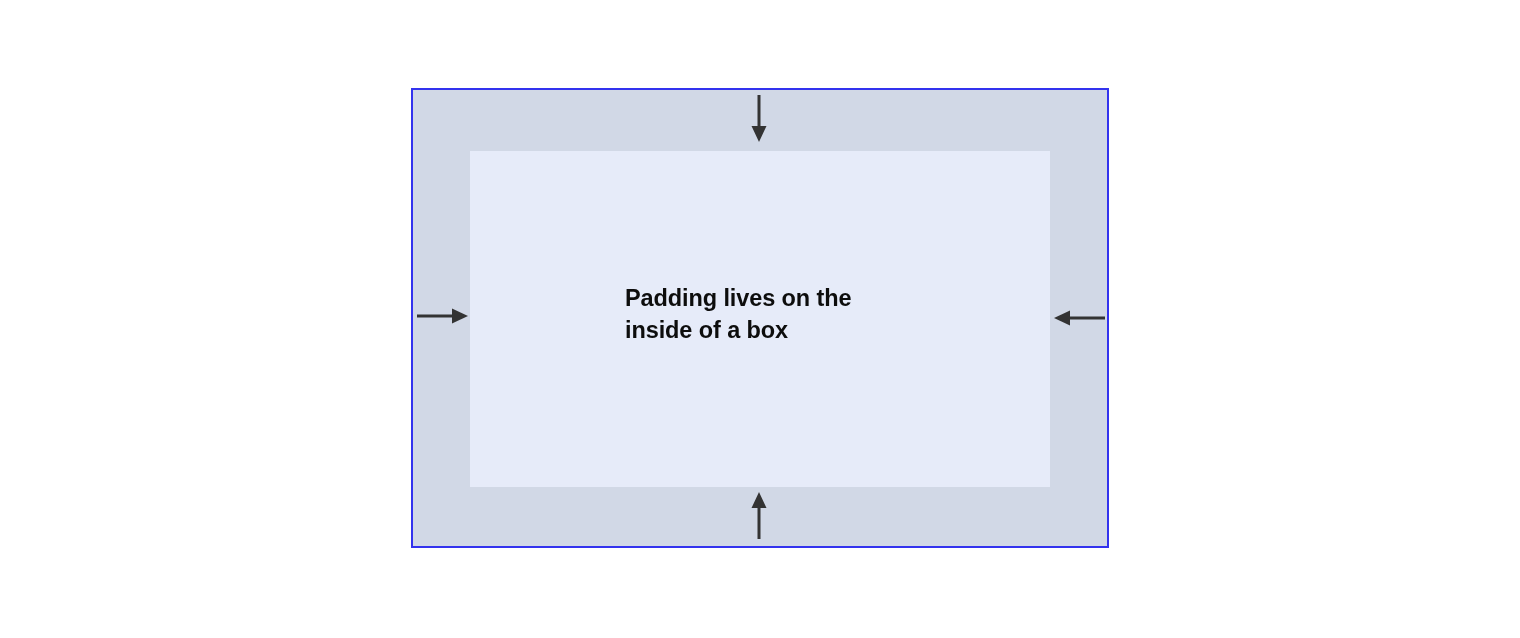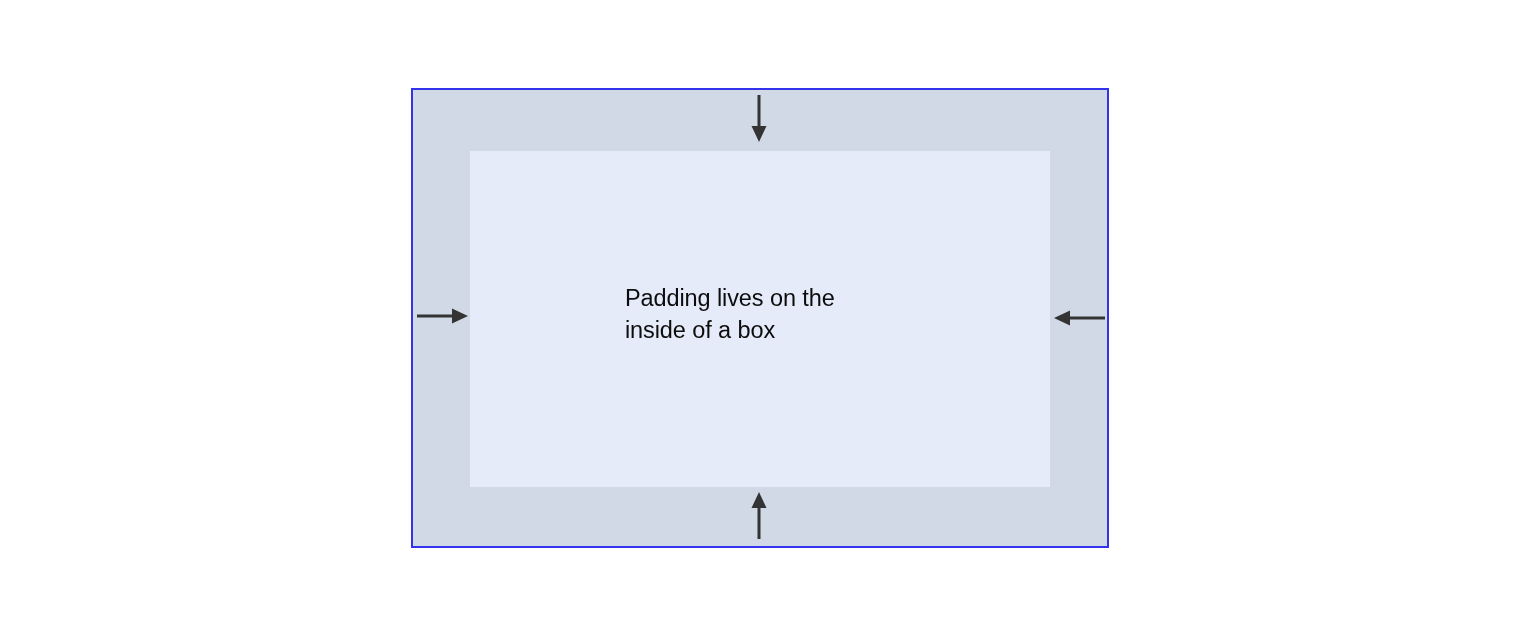--- a/index.html
+++ b/index.html
@@ -39,21 +39,21 @@
     height: 336px;
     background: #e6ebf9;
   }
 
   #content-label {
     position: absolute;
     left: 625px;
     top: 282px;
     width: 300px;
     font-size: 23.5px;
-    font-weight: normal;
+    font-weight: bold;
     line-height: 32px;
     color: #0d0d0d;
     letter-spacing: -0.1px;
     white-space: pre-line;
   }
 
   .arrow-svg {
     position: absolute;
     overflow: visible;
   }

